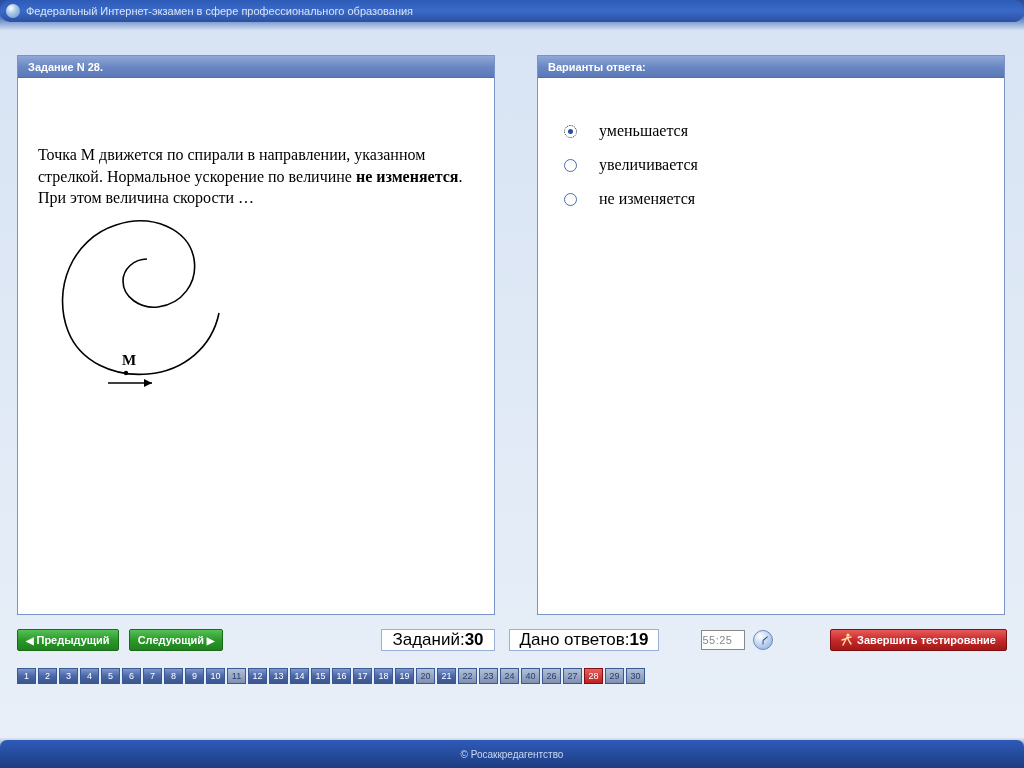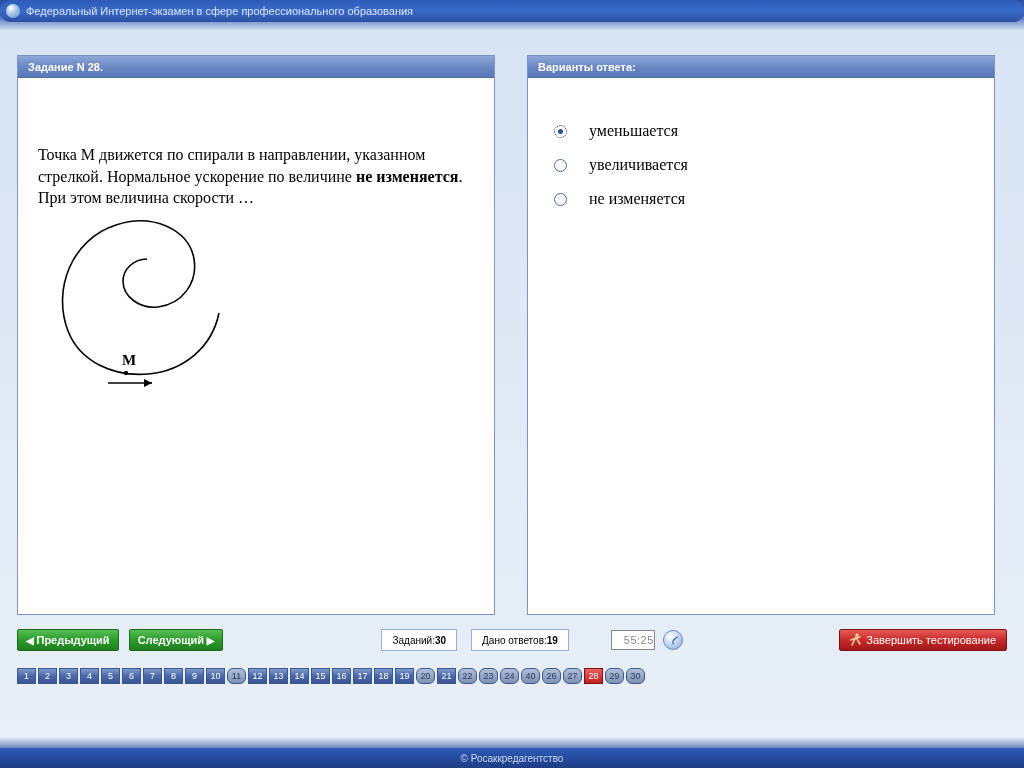--- a/index.html
+++ b/index.html
@@ -23,21 +23,21 @@
   width: 14px; height: 14px;
   border-radius: 50%;
   background: radial-gradient(circle at 35% 30%, #fff, #a8c8e8 40%, #6090c8);
   margin-right: 6px;
 }
 .content-area {
   position: absolute;
   top: 55px; left: 17px;
   width: 990px; height: 560px;
   display: flex;
-  gap: 32px;
+  gap: 42px;
 }
 .panel {
   background: #fff;
   border: 1px solid #7a94c8;
   display: flex;
   flex-direction: column;
 }
 .panel-left { width: 478px; }
 .panel-right { width: 468px; }
 .panel-header {
@@ -101,32 +101,32 @@
   padding: 0 8px;
   display: flex; align-items: center;
   cursor: pointer;
   margin-right: 10px;
 }
 .btn-green .tri { font-size: 10px; }
 .info-box {
   height: 22px;
   background: #fff;
   border: 1px solid #9ab0d8;
-  font-size: 10px;
+  font-size: 17px;
   padding: 0 10px;
   display: flex; align-items: center;
   margin-right: 14px;
 }
 .info-box .val { font-weight: bold; }
 .timer-box {
   height: 20px; width: 44px;
   background: #fff;
   border: 1px solid #888;
   font-size: 11px;
-  display: flex; align-items: center; justify-content: flex-end;
+  display: flex; align-items: center; justify-content: flex-start;
   letter-spacing: 0.5px;
   color: #888;
 }
 .clock-icon {
   width: 20px; height: 20px;
   border-radius: 50%;
   background: radial-gradient(circle at 35% 30%, #fff, #c0d4f0 50%, #8aa8d8);
   border: 1px solid #6a88c0;
   margin-left: 8px;
   position: relative;
@@ -137,21 +137,21 @@
 }
 .clock-icon::before { width: 6px; height: 1px; transform: rotate(-40deg); }
 .clock-icon::after { width: 4px; height: 1px; transform: rotate(90deg); }
 .btn-red {
   height: 22px;
   background: linear-gradient(to bottom, #e85a5a 0%, #c82a2a 50%, #a01818 100%);
   border: 1px solid #801010;
   border-radius: 2px;
   color: #fff;
   font-size: 11px;
-  font-weight: normal;
+  font-weight: bold;
   padding: 0 10px;
   display: flex; align-items: center;
   cursor: pointer;
   margin-left: auto;
 }
 .runner-icon {
   width: 12px; height: 14px;
   margin-right: 4px;
   position: relative;
 }
@@ -168,34 +168,33 @@
   font-size: 9px;
   display: flex; align-items: center; justify-content: center;
   cursor: pointer;
 }
 .pg-btn.done {
   background: linear-gradient(to bottom, #8098c8 0%, #4a68a8 50%, #3a5490 100%);
 }
 .pg-btn.answered-alt {
   background: linear-gradient(to bottom, #b0c0d8 0%, #8090b0 100%);
   color: #2a4070;
-  border-radius: 6px;
 }
 .pg-btn.current {
   background: linear-gradient(to bottom, #e86060 0%, #c02020 100%);
   border-color: #801010;
 }
 .footer {
   position: absolute;
   bottom: 0; left: 0; right: 0;
-  height: 20px;
+  height: 28px;
   background: linear-gradient(to bottom, #2e5bb8 0%, #1e3c82 100%);
   color: #c8d8f0;
   font-size: 10px;
-  display: flex; align-items: center; justify-content: center;
+  display: flex; align-items: center; justify-content: center; border-radius: 7px;
 }
 </style>
 </head>
 <body>
 
 <div class="titlebar">
   <div class="titlebar-globe"></div>
   <span>Федеральный Интернет-экзамен в сфере профессионального образования</span>
 </div>
 

